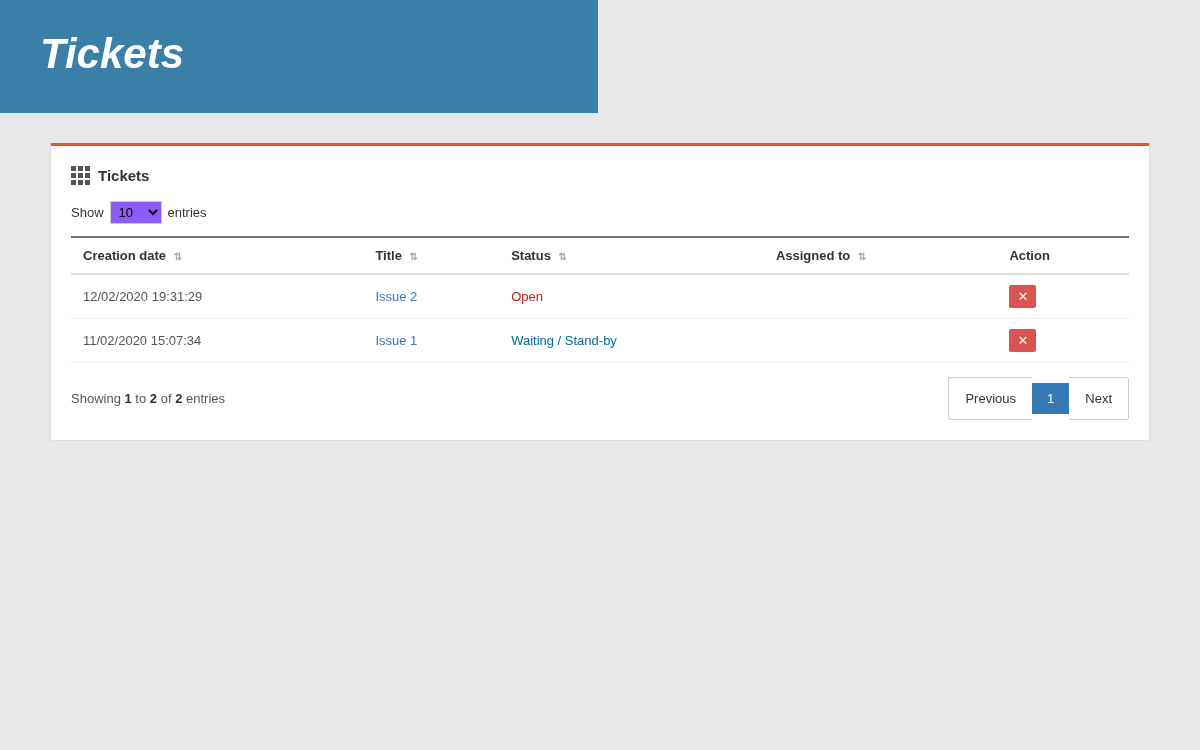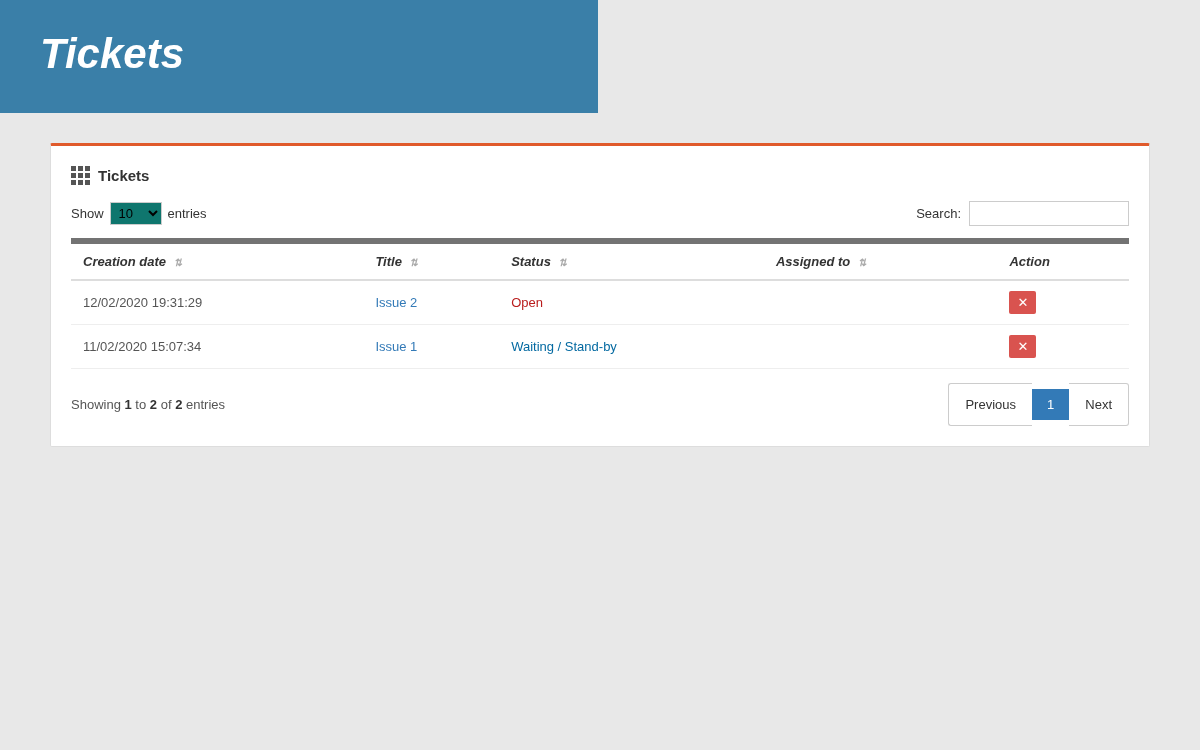--- a/index.html
+++ b/index.html
@@ -73,21 +73,21 @@
     .show-entries {
       display: flex;
       align-items: center;
       gap: 6px;
       font-size: 13px;
     }
     .show-entries select {
       border: 1px solid #ccc;
       padding: 2px 4px;
       font-size: 13px;
-      background: #0f766e;
+      background: #8b5cf6;
     }
     .search-row {
       display: flex;
       align-items: center;
       gap: 8px;
       font-size: 13px;
     }
     .search-row input {
       border: 1px solid #ccc;
       padding: 4px 8px;
@@ -96,22 +96,21 @@
     }
 
     
     .data-table {
       width: 100%;
       border-collapse: collapse;
       font-size: 13px;
     }
     .data-table thead tr {
       border-bottom: 2px solid #ddd;
-      border-top: 6px solid #737373;
-      font-style: italic;
+      border-top: 2px solid #737373;
     }
     .data-table thead th {
       padding: 10px 12px;
       text-align: left;
       font-weight: bold;
       color: #333;
       white-space: nowrap;
     }
     .data-table thead th .sort-arrows {
       display: inline-block;
@@ -237,24 +236,20 @@
     <div class="table-controls">
       <div class="show-entries">
         <span>Show</span>
         <select>
           <option>10</option>
           <option>25</option>
           <option>50</option>
           <option>100</option>
         </select>
         <span>entries</span>
-      </div>
-      <div class="search-row">
-        <label>Search:</label>
-        <input type="text" style="">
       </div>
     </div>
 
     <table class="data-table">
       <thead>
         <tr>
           <th>
             <span>Creation date</span>
             <span class="sort-arrows">⇅</span>
           </th>

